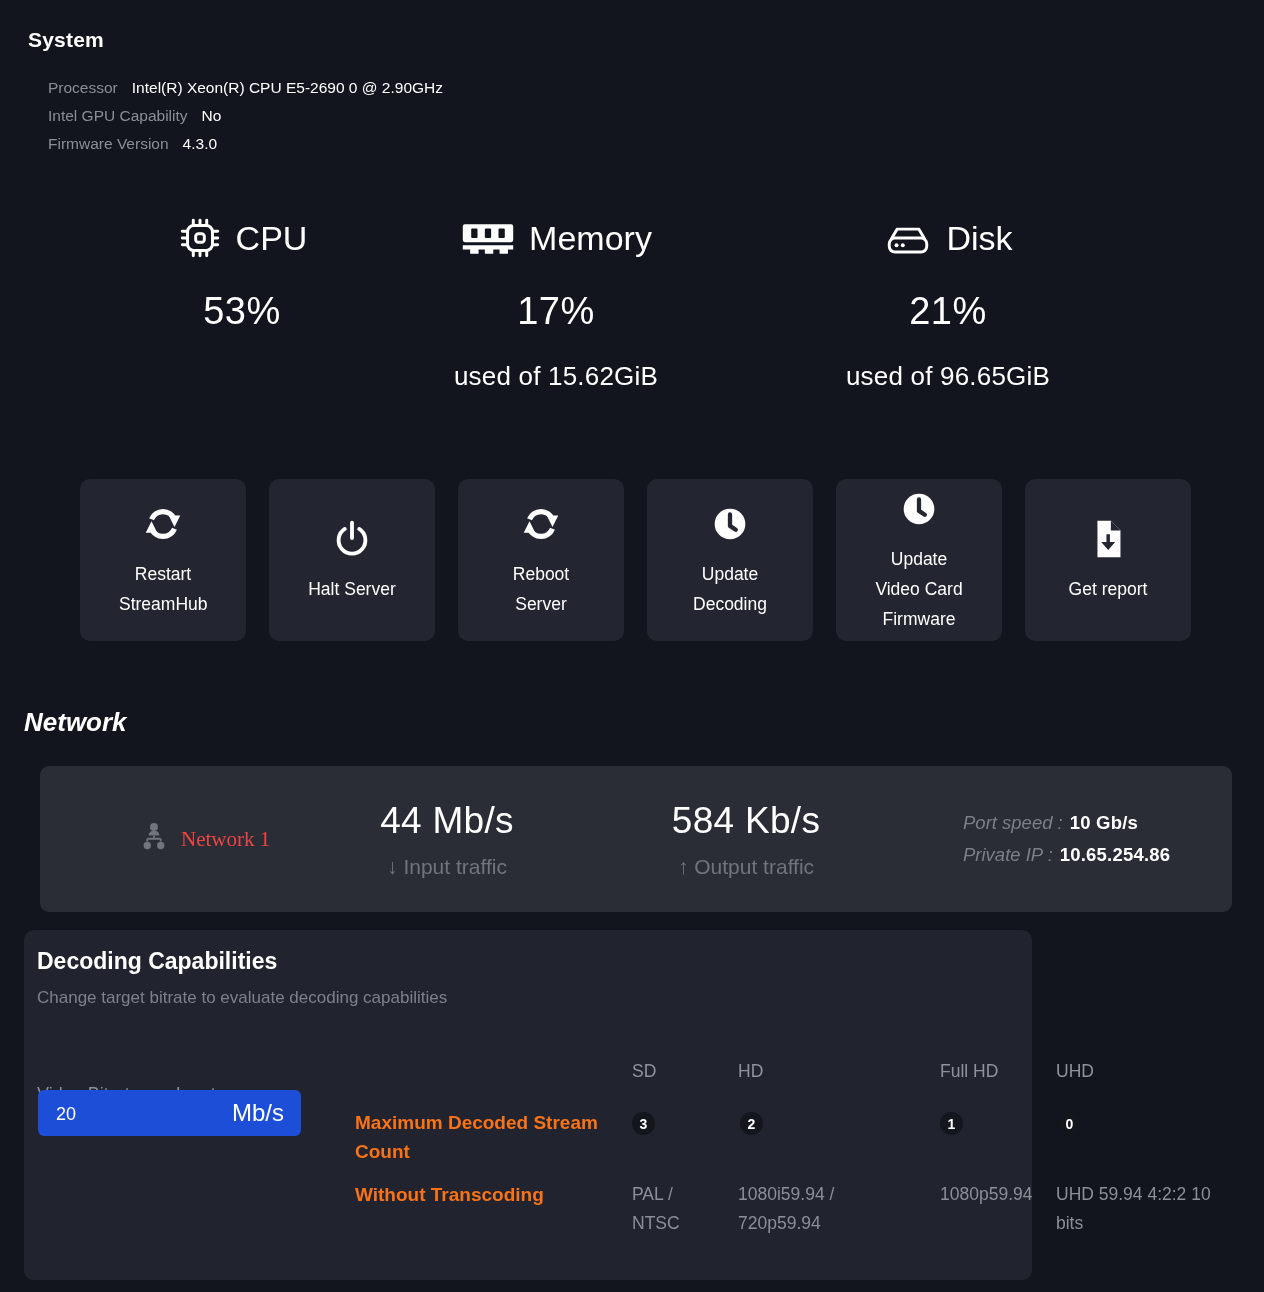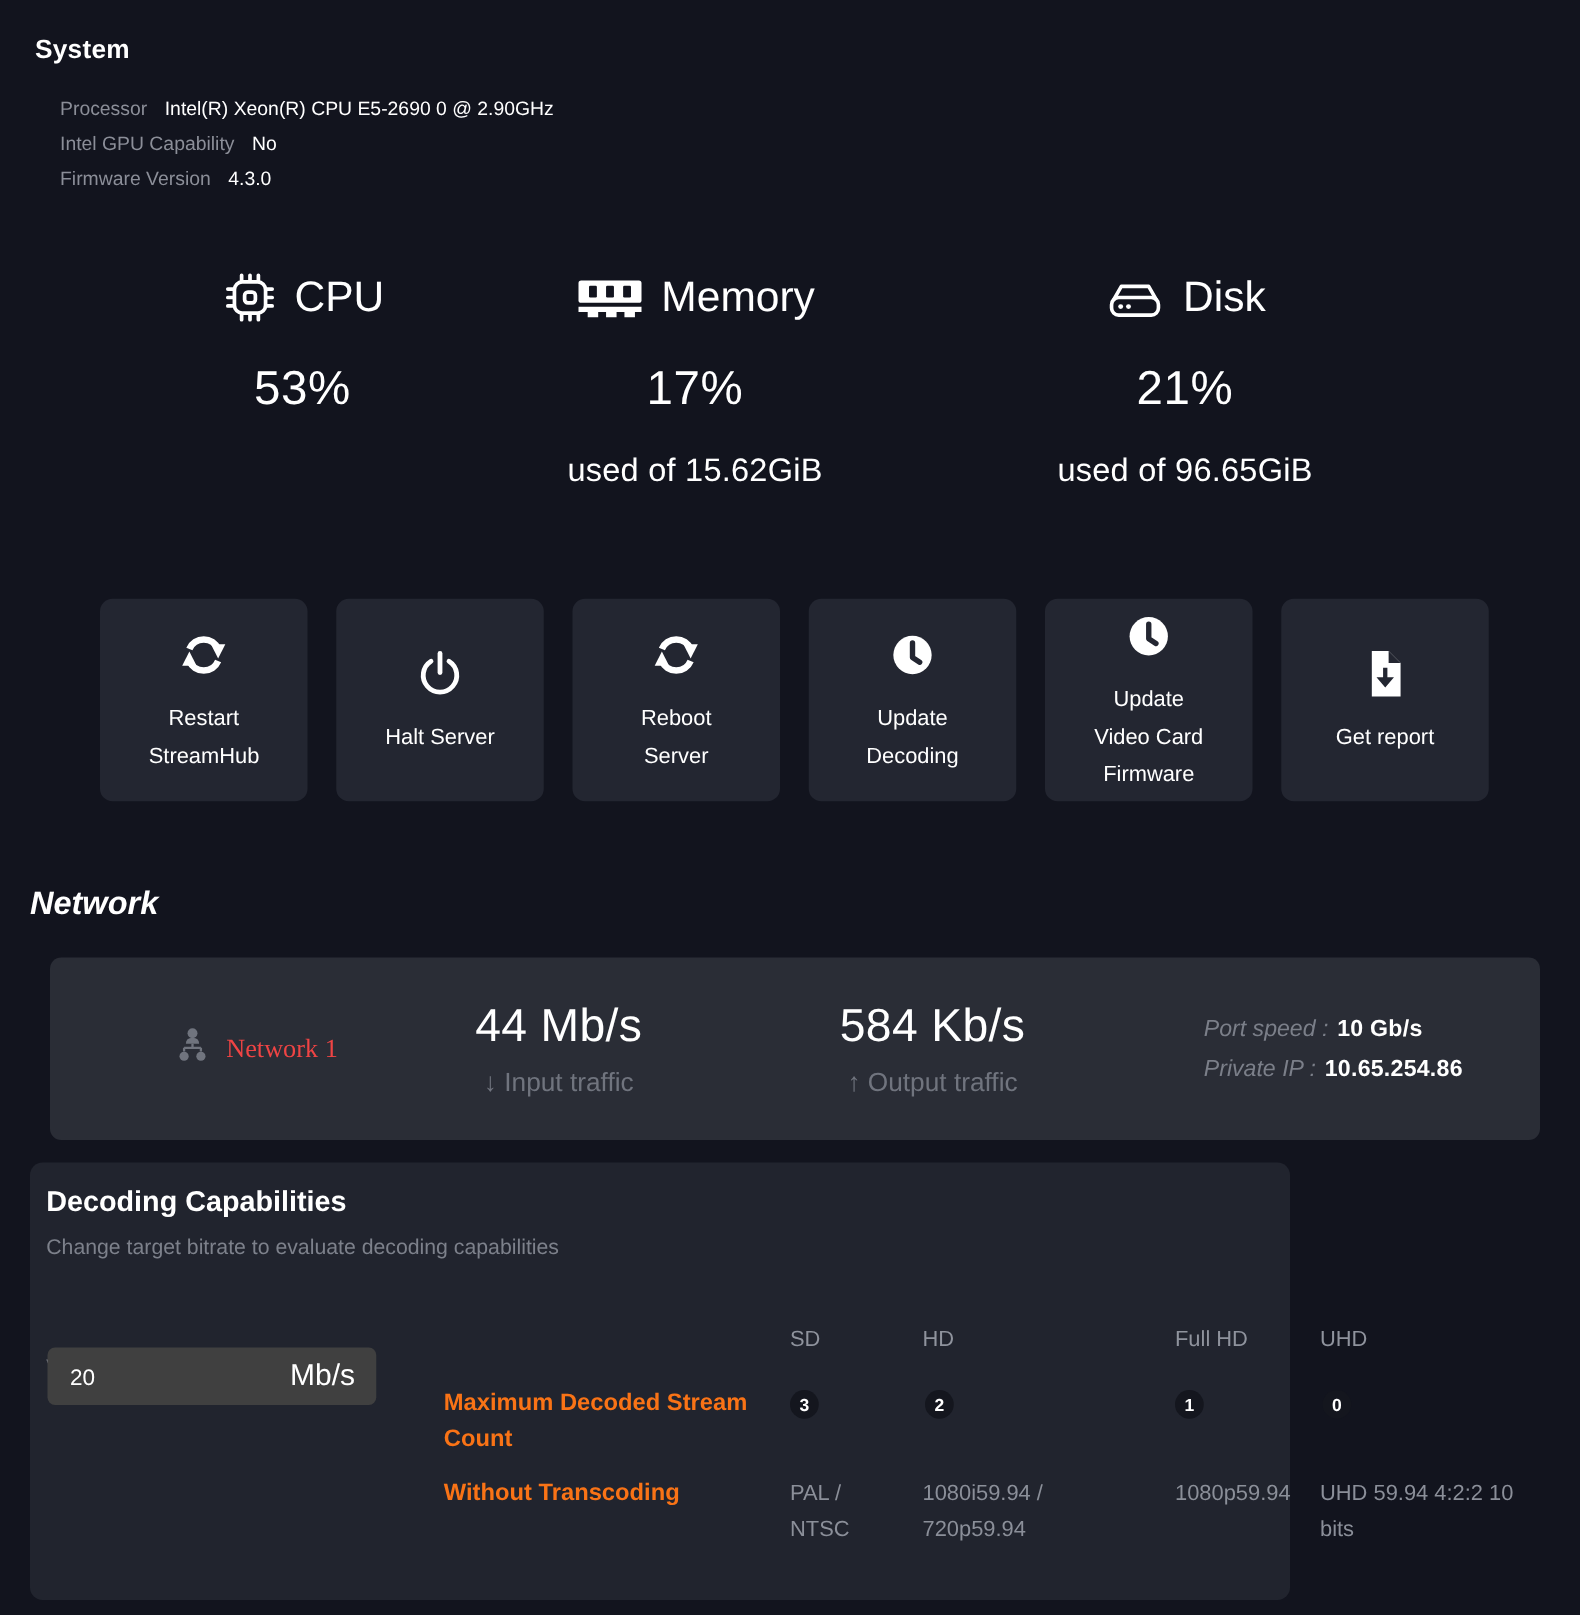--- a/index.html
+++ b/index.html
@@ -56,21 +56,21 @@
   .meta-value{font-weight:700;color:#fff;margin-left:7px;letter-spacing:.2px;}
 
   
   .panel{
     position:absolute;left:24px;top:930px;width:1008px;height:350px;
     background:#21242e;border-radius:10px;
   }
   .panel-title{position:absolute;left:13px;top:18px;font-size:23px;font-weight:700;margin:0;}
   .panel-sub{position:absolute;left:13px;top:58px;font-size:17px;color:#7d818b;margin:0;}
   .bitrate-label{position:absolute;left:13px;top:113px;font-size:18px;color:#8b8f99;margin-top:41px;}
-  .input-wrap{position:absolute;left:14px;top:148px;width:263px;height:46px;background:#404040;border-radius:6px;}
+  .input-wrap{position:absolute;left:14px;top:160px;width:263px;height:46px;background:#1d4ed8;border-radius:6px;}
   .input-wrap input{
     position:absolute;left:0;top:0;width:180px;height:46px;
     background:transparent;border:none;outline:none;
     color:#fff;font-size:18px;font-family:inherit;padding-left:18px;
   }
   .input-unit{position:absolute;right:17px;top:50%;transform:translateY(-50%);font-size:24px;color:#fff;}
 
   .col-head{position:absolute;top:131px;font-size:17.5px;color:#8f939d;white-space:nowrap;}
   .col-sd{left:608px;} .col-hd{left:714px;} .col-fhd{left:916px;} .col-uhd{left:1032px;}
 

